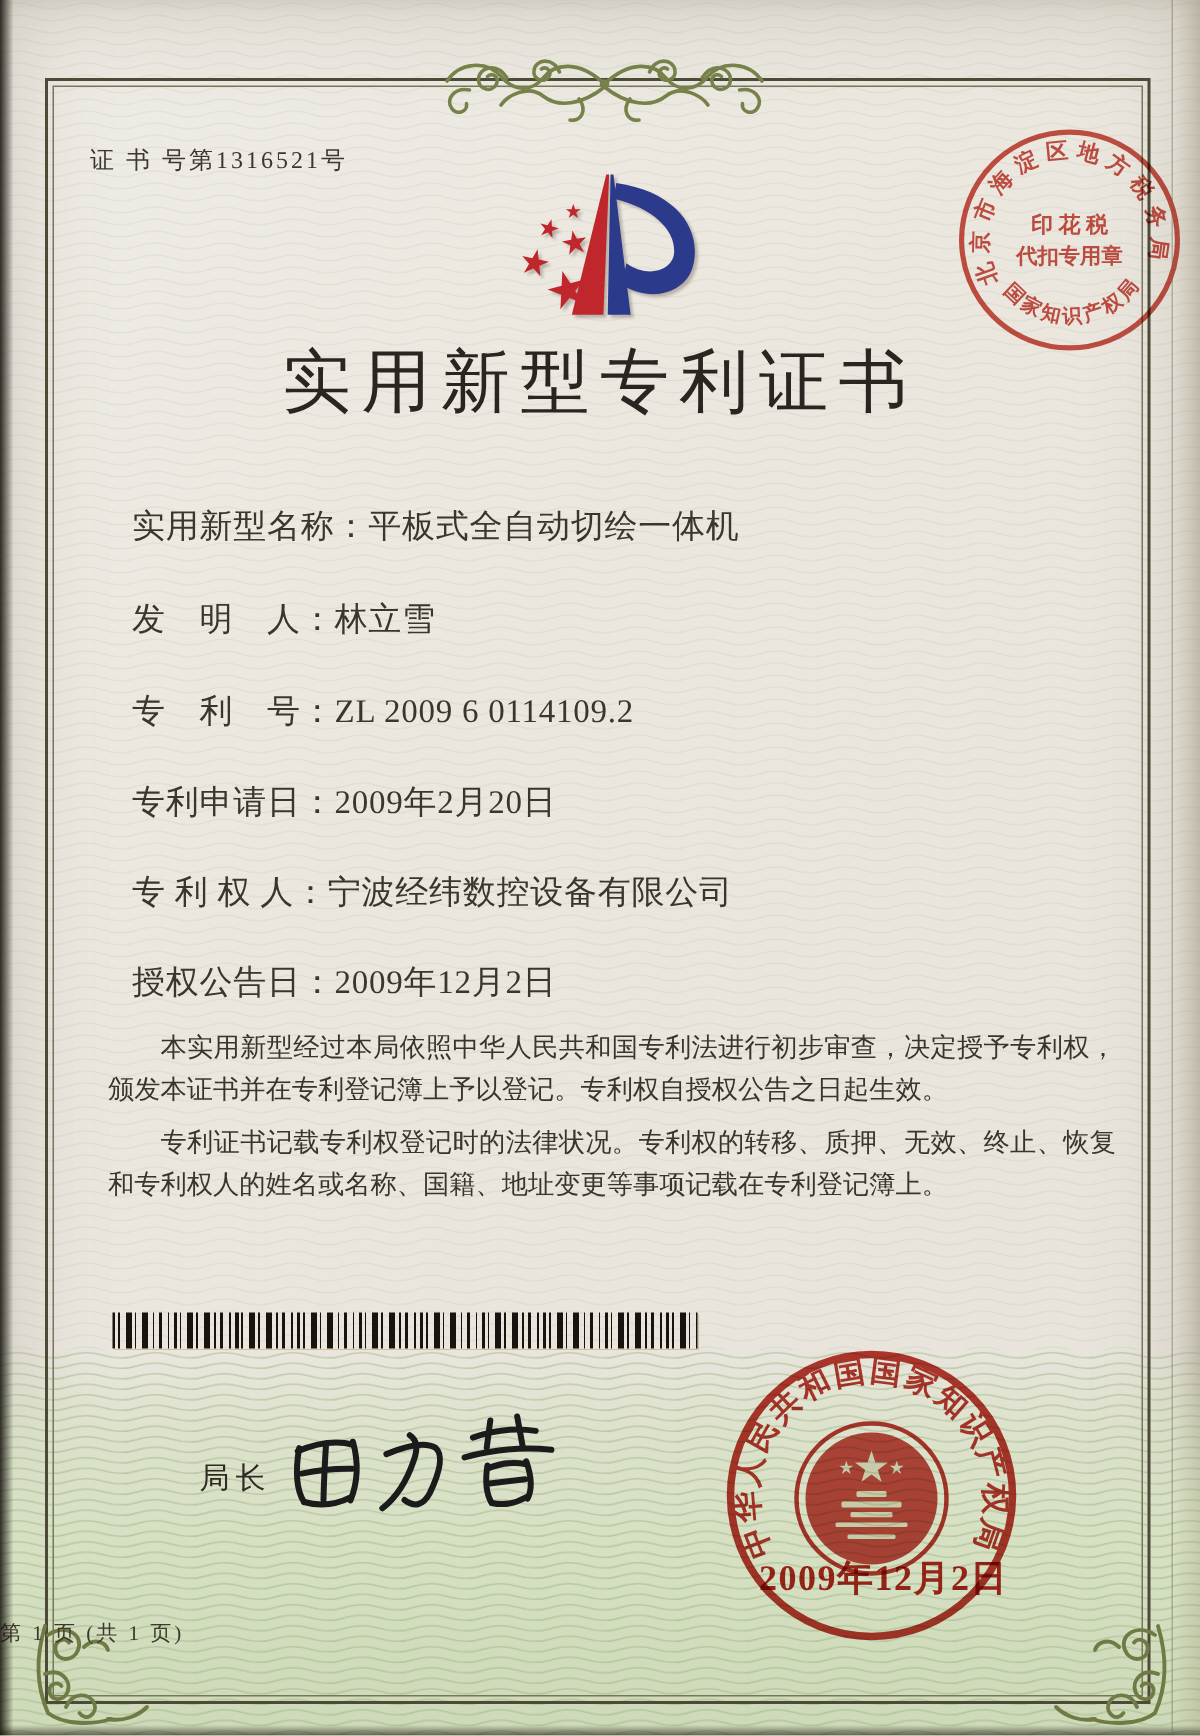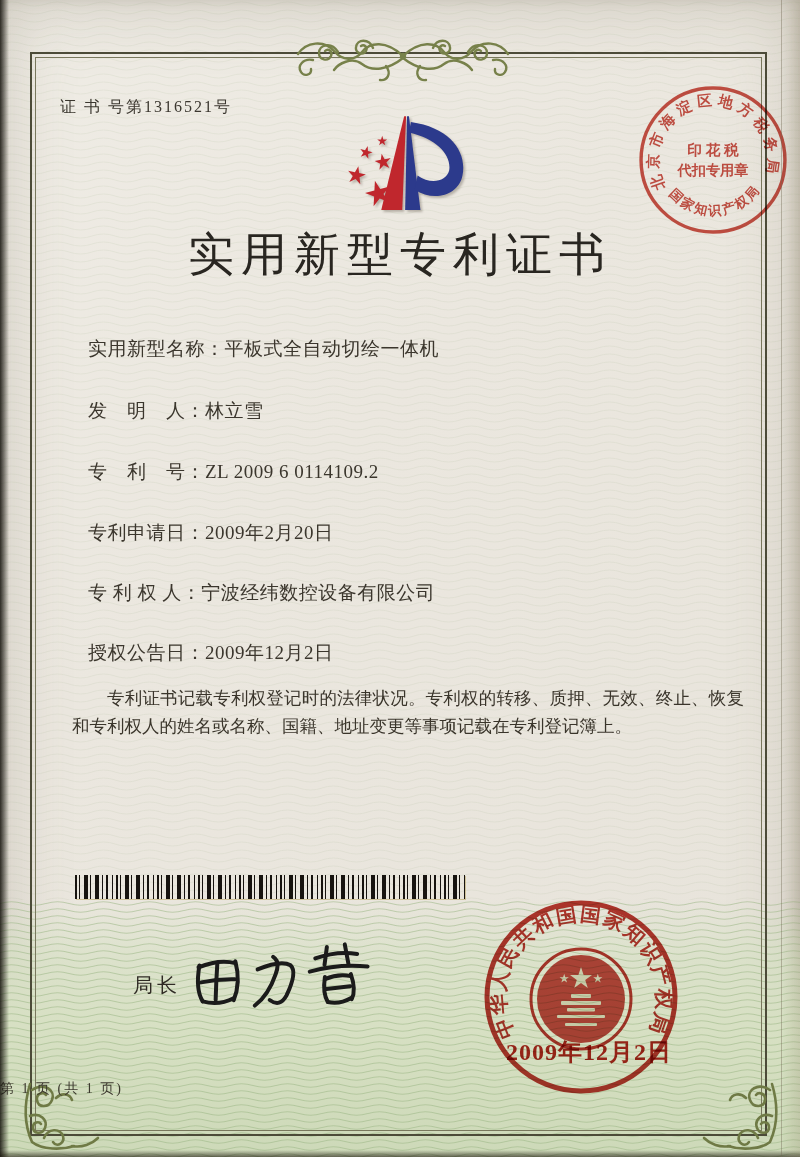--- a/index.html
+++ b/index.html
@@ -33,21 +33,21 @@
   .corner.br{left:676px;top:1076px;transform:scaleX(-1);}
   
   .cert-no{position:absolute;left:60px;top:97px;font-size:16px;letter-spacing:2px;color:#3b372f;}
   .logo{position:absolute;left:322px;top:101px;width:172px;height:128px;
     filter:drop-shadow(2px 2px 1px rgba(120,110,100,.45));}
   .tax-stamp{position:absolute;left:637px;top:84px;width:152px;height:152px;
     mix-blend-mode:multiply;opacity:.88;}
   .title{position:absolute;left:0;top:224px;width:800px;text-align:center;
     font-size:46px;font-weight:normal;letter-spacing:7px;color:#292621;}
   
-  .field{position:absolute;left:88px;font-size:19px;color:#3b362d;letter-spacing:.5px;white-space:nowrap;}
+  .field{position:absolute;left:88px;font-size:22px;color:#3b362d;letter-spacing:.5px;white-space:nowrap;}
   .f0{top:336px}.f1{top:398px}.f2{top:459px}.f3{top:520px}.f4{top:580px}.f5{top:640px}
   
   .body-text{position:absolute;left:72px;top:684px;width:672px;
     font-size:17.5px;line-height:28px;text-align:justify;color:#3a352b;}
   .body-text p{margin:0 0 7px 0;text-indent:2em;}
   .barcode{position:absolute;left:75px;top:875px;width:390px;height:24px;
     background:repeating-linear-gradient(90deg,
       #17130f 0 2px,transparent 2px 4px,
       #17130f 4px 5px,transparent 5px 9px,
       #17130f 9px 13px,transparent 13px 15px,
@@ -168,20 +168,21 @@
 <div class="title">实用新型专利证书</div>
 
 <div class="field f0"><span>实用新型名称：</span><span>平板式全自动切绘一体机</span></div>
 <div class="field f1"><span>发　明　人：</span><span>林立雪</span></div>
 <div class="field f2"><span>专　利　号：</span><span>ZL 2009 6 0114109.2</span></div>
 <div class="field f3"><span>专利申请日：</span><span>2009年2月20日</span></div>
 <div class="field f4"><span>专 利 权 人：</span><span>宁波经纬数控设备有限公司</span></div>
 <div class="field f5"><span>授权公告日：</span><span>2009年12月2日</span></div>
 
 <div class="body-text">
+  <p>本实用新型经过本局依照中华人民共和国专利法进行初步审查，决定授予专利权，颁发本证书并在专利登记簿上予以登记。专利权自授权公告之日起生效。</p>
   <p>专利证书记载专利权登记时的法律状况。专利权的转移、质押、无效、终止、恢复和专利权人的姓名或名称、国籍、地址变更等事项记载在专利登记簿上。</p>
 </div>
 
 <div class="barcode"></div>
 
 <div class="sig-label">局长</div>
 <svg class="signature" viewBox="0 0 240 104" aria-label="田力普">
   <g fill="none" stroke="#1b1b1b" stroke-width="4" stroke-linecap="round" stroke-linejoin="round">
     <path d="M22,34 Q17,58 24,70"></path>
     <path d="M21,36 Q42,28 58,33"></path>

